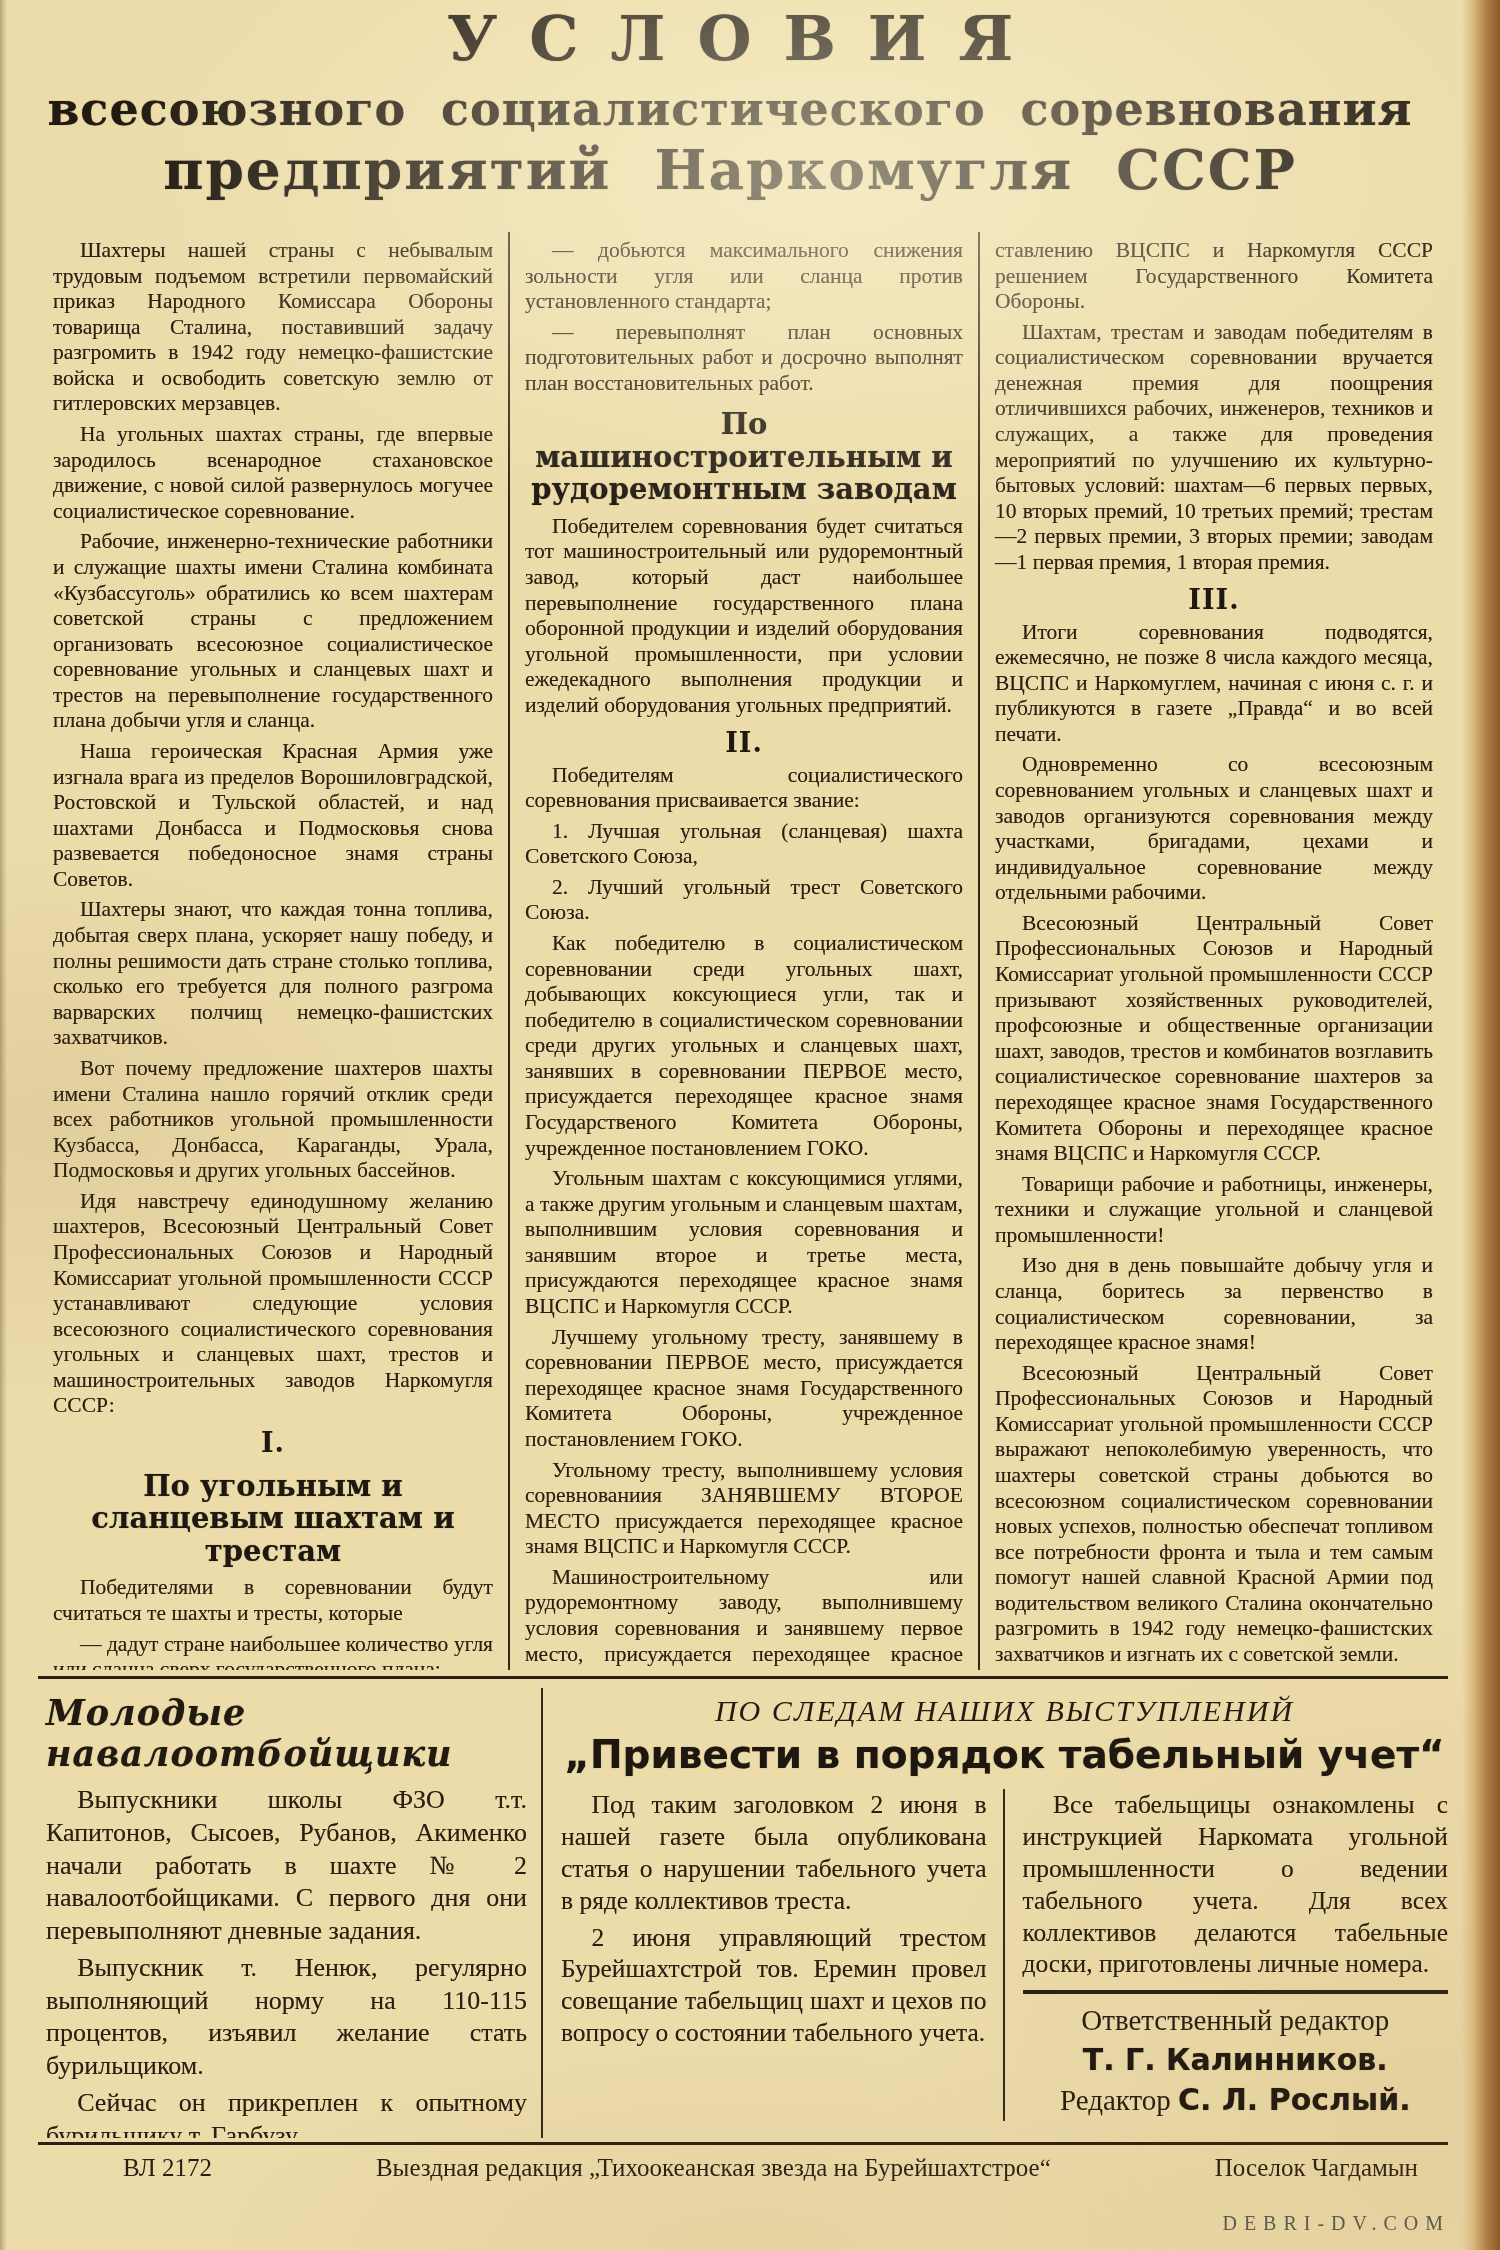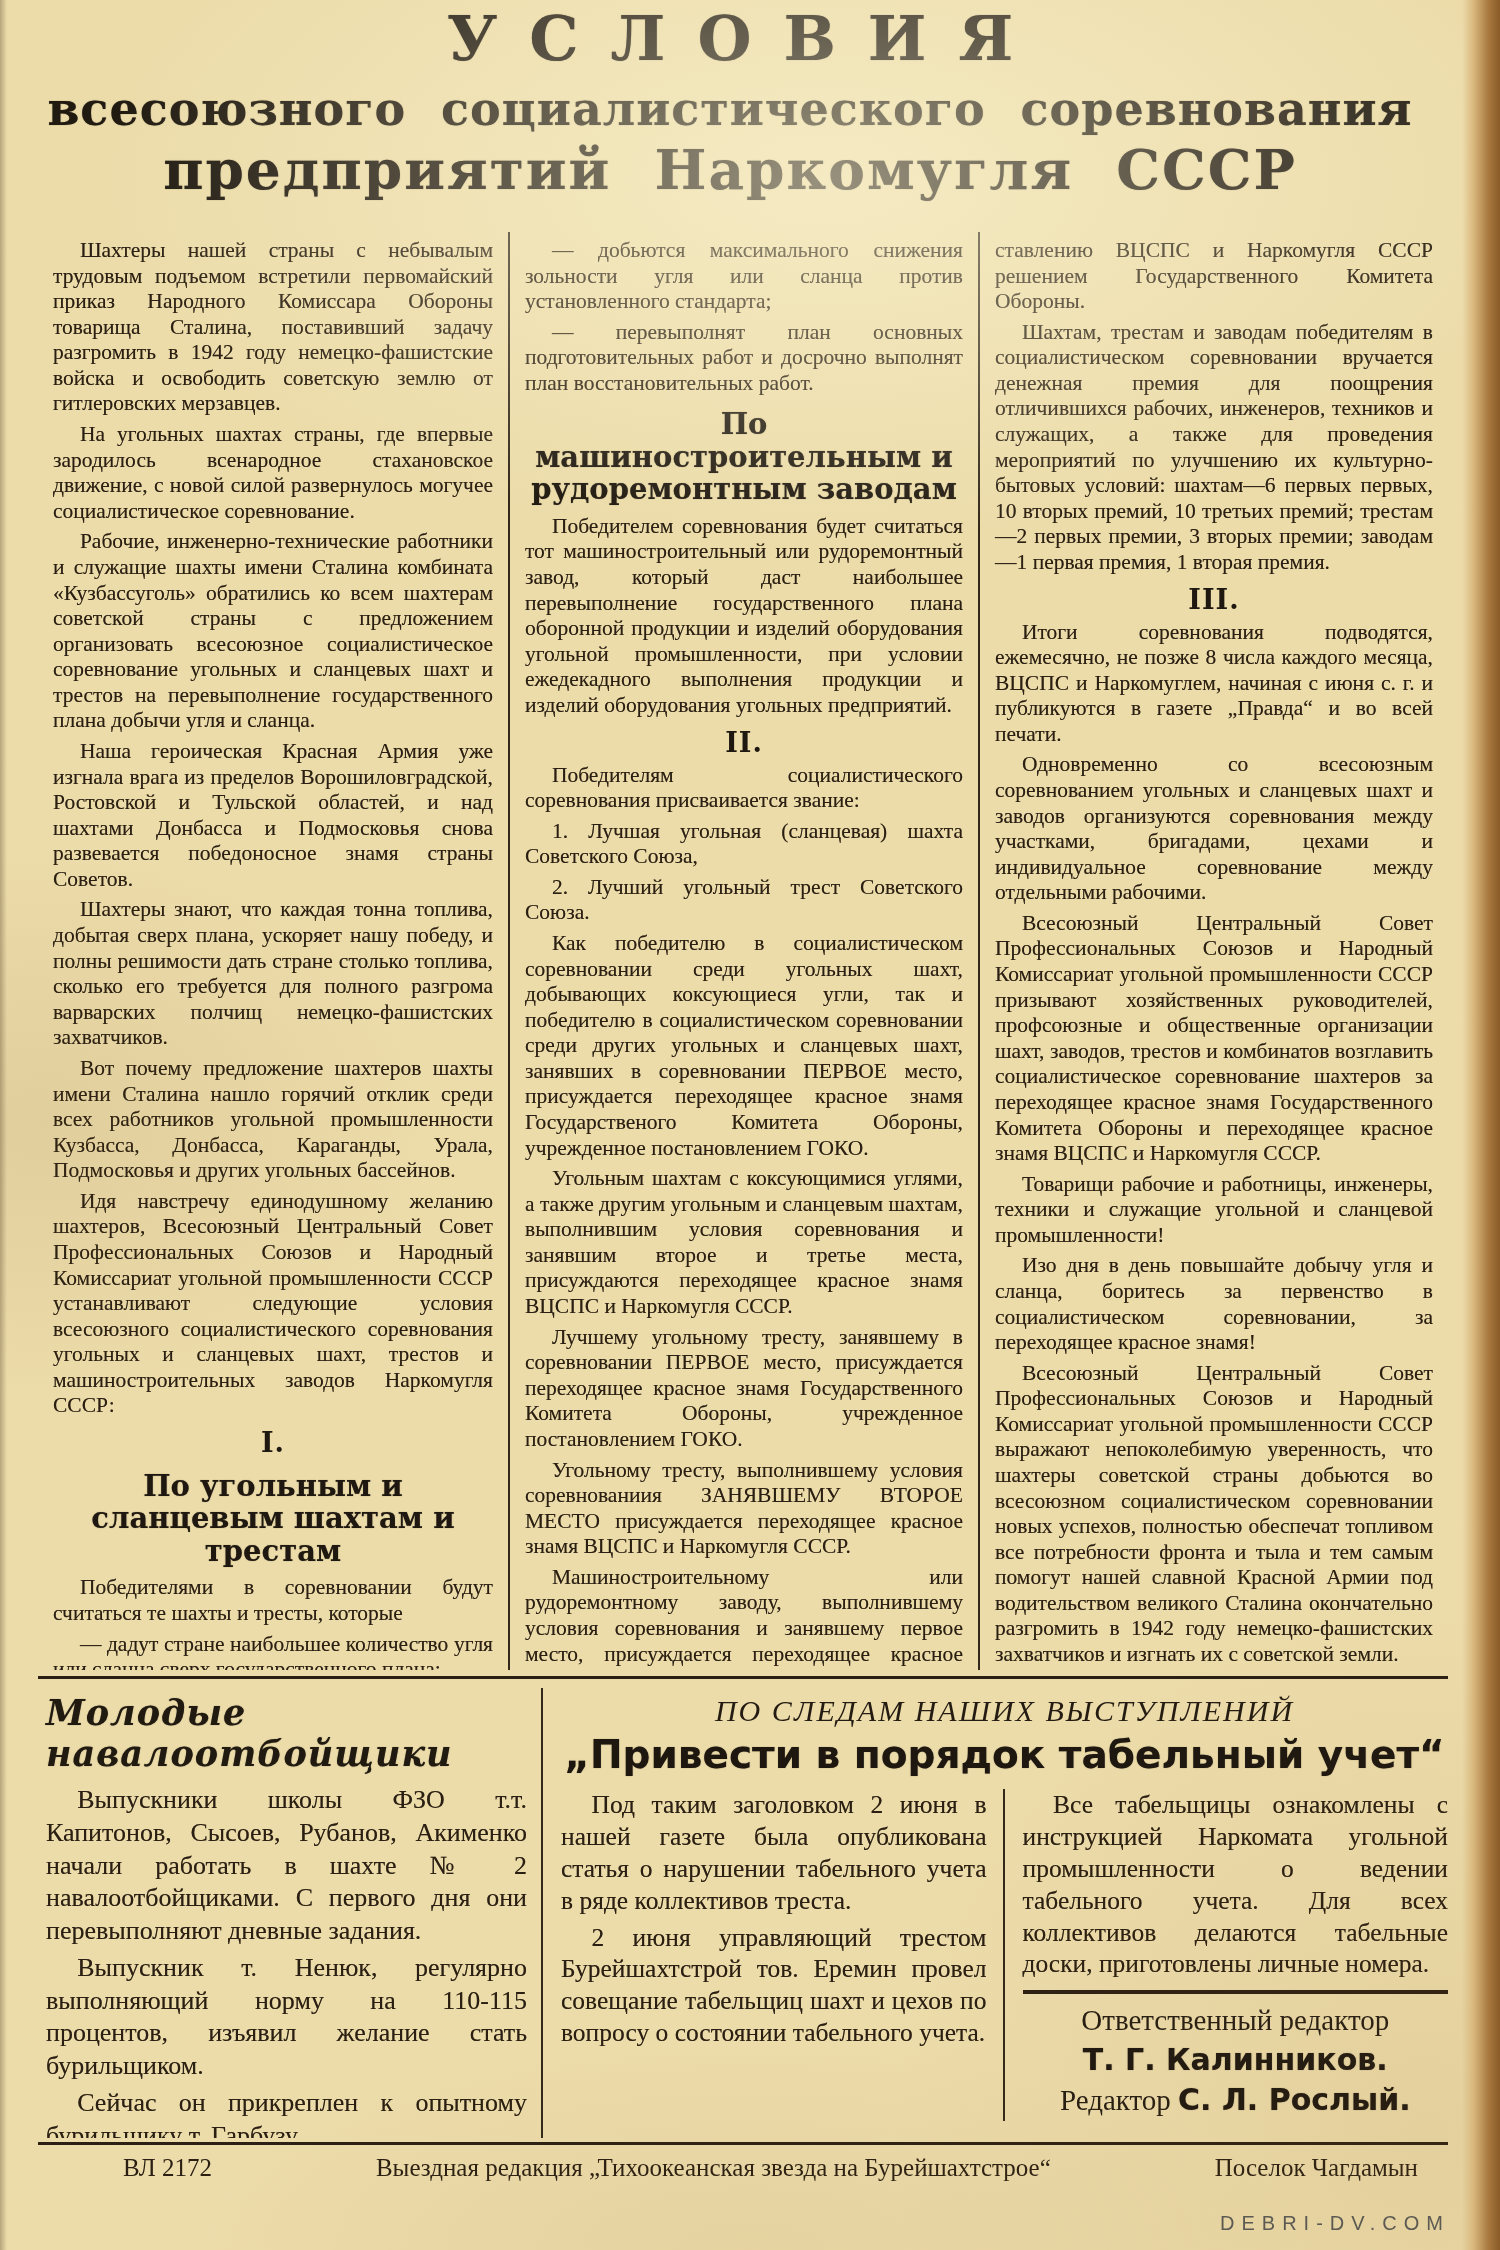--- a/index.html
+++ b/index.html
@@ -111,21 +111,21 @@
   
   .footer{
     position:absolute;top:2154px;left:38px;right:52px;z-index:2;
     display:flex;align-items:baseline;font-size:25px;
   }
   .footer-left{margin-left:85px;}
   .footer-center{flex:1;text-align:center;}
   .footer-right{margin-right:30px;}
   .watermark{
     position:absolute;right:50px;top:2212px;z-index:7;
-    font-family:Liberation Sans, sans-serif;font-size:20px;letter-spacing:7px;
+    font-family:Liberation Serif, serif;font-size:20px;letter-spacing:7px;
     color:#5c5a52;
   }
 </style>
 </head>
 <body>
 
 <div class="paper-texture"></div>
 <div class="edge-left"></div>
 <div class="edge-right"></div>
 

